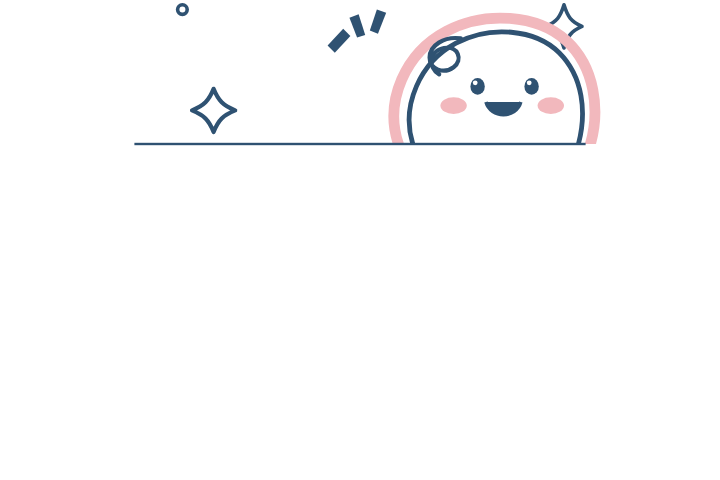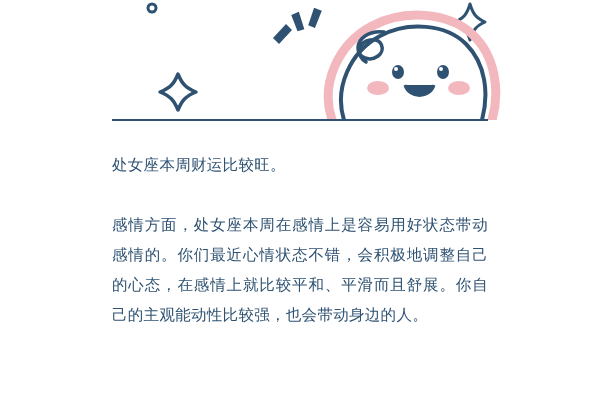--- a/index.html
+++ b/index.html
@@ -103,18 +103,14 @@
       <ellipse cx="459" cy="88" rx="11" ry="7" fill="#f2b8bd"></ellipse>
 
       <path d="M405 85 C409 99 430 99 434 85 Z" fill="#2f5272"></path>
       <path d="M405 85 C409 99 430 99 434 85" fill="none" stroke="#2f5272" stroke-width="3" stroke-linejoin="round"></path>
 
     </svg>
   </div>
 
   <div class="divider"></div>
 
-  <div class="content">
-    <p class="para">处女座本周财运比较旺。</p>
-    <p class="para">感情方面，处女座本周在感情上是容易用好状态带动感情的。你们最近心情状态不错，会积极地调整自己的心态，在感情上就比较平和、平滑而且舒展。你自己的主观能动性比较强，也会带动身边的人。</p>
-  </div>
 
 </div>
 
 </body></html>

